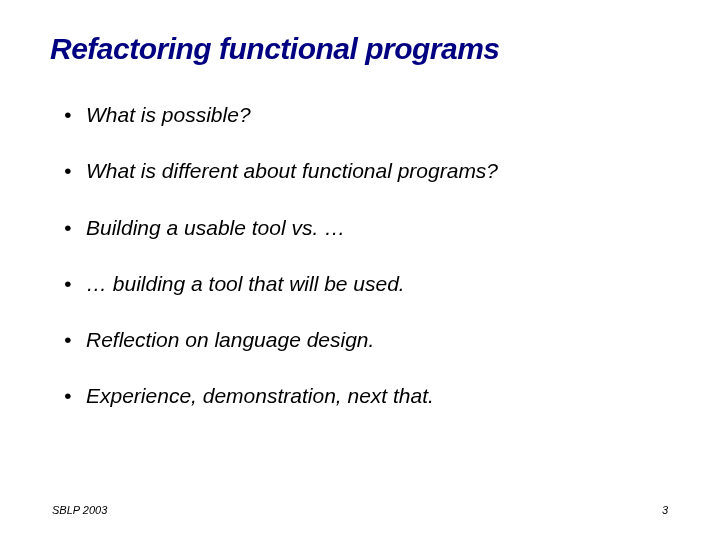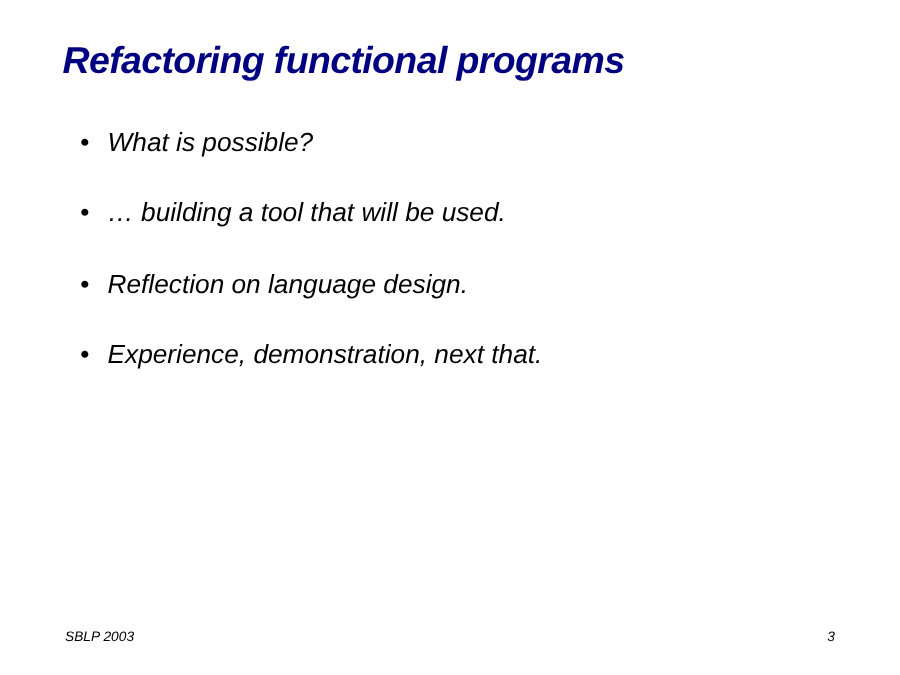--- a/index.html
+++ b/index.html
@@ -60,19 +60,21 @@
     color: #000;
   }
 </style>
 </head>
 <body>
 
 <div class="slide">
   <h1 class="title">Refactoring functional programs</h1>
   <ul class="bullets">
     <li>What is possible?</li>
+    <li>What is different about functional programs?</li>
+    <li>Building a usable tool vs. …</li>
     <li>… building a tool that will be used.</li>
     <li>Reflection on language design.</li>
     <li>Experience, demonstration, next that.</li>
   </ul>
   <div class="footer-left">SBLP 2003</div>
   <div class="footer-right">3</div>
 </div>
 
 </body></html>

